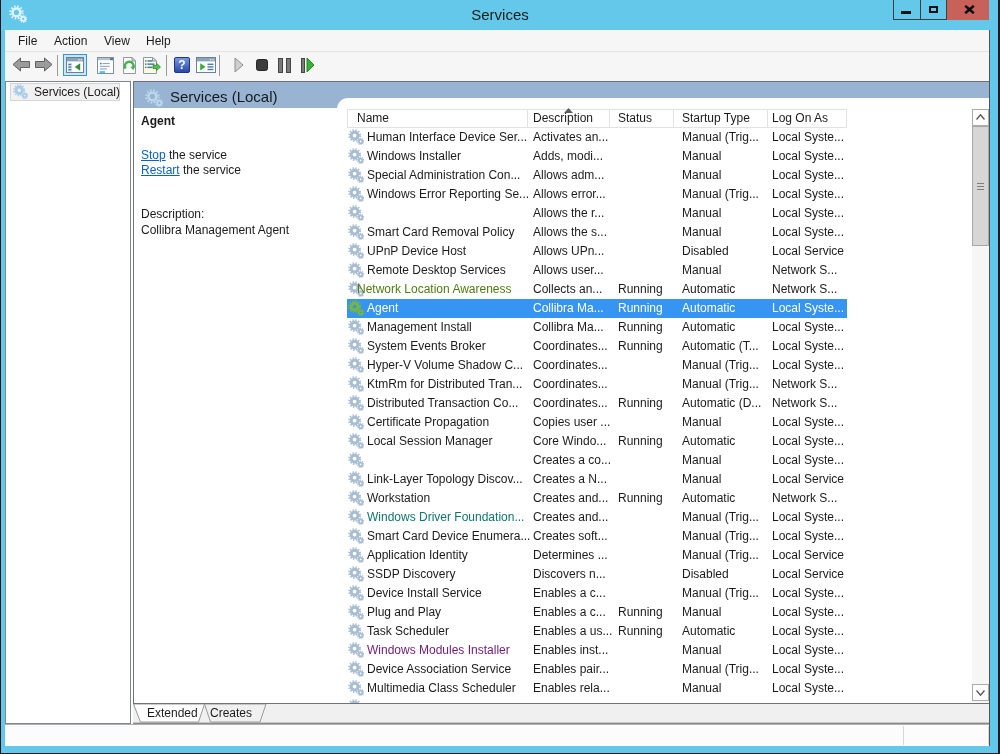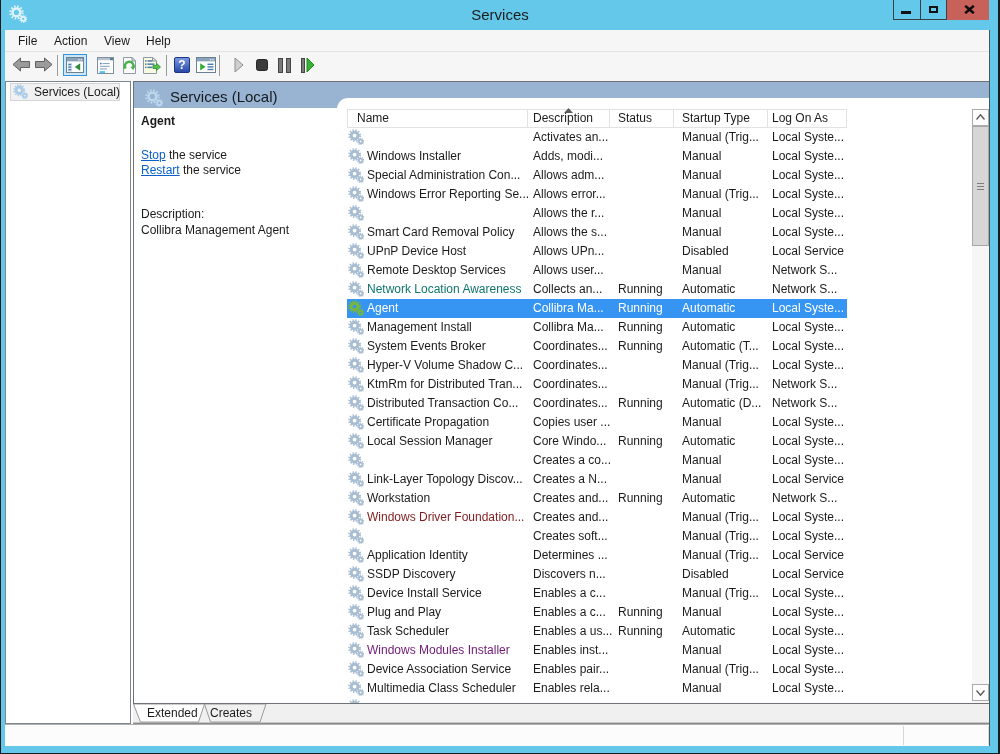--- a/index.html
+++ b/index.html
@@ -153,20 +153,21 @@
       <path d="M4.5 0 L9 5 L0 5 Z" fill="#5c5c5c"></path>
     </svg>
 <svg style="position:absolute;left:11px;top:31px" width="16" height="16" viewBox="0 0 16 16">
 <g fill="none">
 <circle cx="6.6" cy="6.6" r="5.4" stroke="#a9bdd2" stroke-width="2.1" stroke-dasharray="1.35 1.49"></circle>
 <circle cx="6.6" cy="6.6" r="3.4" stroke="#a9bdd2" stroke-width="3.0"></circle>
 <circle cx="12.7" cy="12.4" r="3.0" stroke="#a9bdd2" stroke-width="1.5" stroke-dasharray="0.85 1.03"></circle>
 <circle cx="12.7" cy="12.4" r="1.8" stroke="#a9bdd2" stroke-width="1.9"></circle>
 </g>
     </svg>
+<div class="t" style="left:30px;top:30px;color:#1b1b1b">Human Interface Device Ser...</div>
 <div class="t" style="left:196px;top:30px;color:#1b1b1b">Activates an...</div>
 <div class="t" style="left:345px;top:30px;color:#1b1b1b">Manual (Trig...</div>
 <div class="t" style="left:435px;top:30px;color:#1b1b1b">Local Syste...</div>
 <svg style="position:absolute;left:11px;top:50px" width="16" height="16" viewBox="0 0 16 16">
 <g fill="none">
 <circle cx="6.6" cy="6.6" r="5.4" stroke="#a9bdd2" stroke-width="2.1" stroke-dasharray="1.35 1.49"></circle>
 <circle cx="6.6" cy="6.6" r="3.4" stroke="#a9bdd2" stroke-width="3.0"></circle>
 <circle cx="12.7" cy="12.4" r="3.0" stroke="#a9bdd2" stroke-width="1.5" stroke-dasharray="0.85 1.03"></circle>
 <circle cx="12.7" cy="12.4" r="1.8" stroke="#a9bdd2" stroke-width="1.9"></circle>
 </g>
@@ -247,21 +248,21 @@
 <div class="t" style="left:345px;top:163px;color:#1b1b1b">Manual</div>
 <div class="t" style="left:435px;top:163px;color:#1b1b1b">Network S...</div>
 <svg style="position:absolute;left:11px;top:183px" width="16" height="16" viewBox="0 0 16 16">
 <g fill="none">
 <circle cx="6.6" cy="6.6" r="5.4" stroke="#a9bdd2" stroke-width="2.1" stroke-dasharray="1.35 1.49"></circle>
 <circle cx="6.6" cy="6.6" r="3.4" stroke="#a9bdd2" stroke-width="3.0"></circle>
 <circle cx="12.7" cy="12.4" r="3.0" stroke="#a9bdd2" stroke-width="1.5" stroke-dasharray="0.85 1.03"></circle>
 <circle cx="12.7" cy="12.4" r="1.8" stroke="#a9bdd2" stroke-width="1.9"></circle>
 </g>
     </svg>
-<div class="t" style="left:30px;top:182px;color:#0f766e">Network Location Awareness</div>
+<div class="t" style="left:20px;top:182px;color:#4d7c0f">Network Location Awareness</div>
 <div class="t" style="left:196px;top:182px;color:#1b1b1b">Collects an...</div>
 <div class="t" style="left:281px;top:182px;color:#1b1b1b">Running</div>
 <div class="t" style="left:345px;top:182px;color:#1b1b1b">Automatic</div>
 <div class="t" style="left:435px;top:182px;color:#1b1b1b">Network S...</div>
 <div class="a" style="left:10px;top:201px;width:500px;height:19px;background:#3695f2"></div>
 <svg style="position:absolute;left:11px;top:202px" width="16" height="16" viewBox="0 0 16 16">
 <g fill="none">
 <circle cx="6.6" cy="6.6" r="5.4" stroke="#76b63e" stroke-width="2.1" stroke-dasharray="1.35 1.49"></circle>
 <circle cx="6.6" cy="6.6" r="3.4" stroke="#76b63e" stroke-width="3.0"></circle>
 <circle cx="12.7" cy="12.4" r="3.0" stroke="#76b63e" stroke-width="1.5" stroke-dasharray="0.85 1.03"></circle>
@@ -398,32 +399,33 @@
 <div class="t" style="left:345px;top:391px;color:#1b1b1b">Automatic</div>
 <div class="t" style="left:435px;top:391px;color:#1b1b1b">Network S...</div>
 <svg style="position:absolute;left:11px;top:411px" width="16" height="16" viewBox="0 0 16 16">
 <g fill="none">
 <circle cx="6.6" cy="6.6" r="5.4" stroke="#a9bdd2" stroke-width="2.1" stroke-dasharray="1.35 1.49"></circle>
 <circle cx="6.6" cy="6.6" r="3.4" stroke="#a9bdd2" stroke-width="3.0"></circle>
 <circle cx="12.7" cy="12.4" r="3.0" stroke="#a9bdd2" stroke-width="1.5" stroke-dasharray="0.85 1.03"></circle>
 <circle cx="12.7" cy="12.4" r="1.8" stroke="#a9bdd2" stroke-width="1.9"></circle>
 </g>
     </svg>
-<div class="t" style="left:30px;top:410px;color:#7f1d1d">Windows Driver Foundation...</div>
+<div class="t" style="left:30px;top:410px;color:#0f766e">Windows Driver Foundation...</div>
 <div class="t" style="left:196px;top:410px;color:#1b1b1b">Creates and...</div>
 <div class="t" style="left:345px;top:410px;color:#1b1b1b">Manual (Trig...</div>
 <div class="t" style="left:435px;top:410px;color:#1b1b1b">Local Syste...</div>
 <svg style="position:absolute;left:11px;top:430px" width="16" height="16" viewBox="0 0 16 16">
 <g fill="none">
 <circle cx="6.6" cy="6.6" r="5.4" stroke="#a9bdd2" stroke-width="2.1" stroke-dasharray="1.35 1.49"></circle>
 <circle cx="6.6" cy="6.6" r="3.4" stroke="#a9bdd2" stroke-width="3.0"></circle>
 <circle cx="12.7" cy="12.4" r="3.0" stroke="#a9bdd2" stroke-width="1.5" stroke-dasharray="0.85 1.03"></circle>
 <circle cx="12.7" cy="12.4" r="1.8" stroke="#a9bdd2" stroke-width="1.9"></circle>
 </g>
     </svg>
+<div class="t" style="left:30px;top:429px;color:#1b1b1b">Smart Card Device Enumera...</div>
 <div class="t" style="left:196px;top:429px;color:#1b1b1b">Creates soft...</div>
 <div class="t" style="left:345px;top:429px;color:#1b1b1b">Manual (Trig...</div>
 <div class="t" style="left:435px;top:429px;color:#1b1b1b">Local Syste...</div>
 <svg style="position:absolute;left:11px;top:449px" width="16" height="16" viewBox="0 0 16 16">
 <g fill="none">
 <circle cx="6.6" cy="6.6" r="5.4" stroke="#a9bdd2" stroke-width="2.1" stroke-dasharray="1.35 1.49"></circle>
 <circle cx="6.6" cy="6.6" r="3.4" stroke="#a9bdd2" stroke-width="3.0"></circle>
 <circle cx="12.7" cy="12.4" r="3.0" stroke="#a9bdd2" stroke-width="1.5" stroke-dasharray="0.85 1.03"></circle>
 <circle cx="12.7" cy="12.4" r="1.8" stroke="#a9bdd2" stroke-width="1.9"></circle>
 </g>

